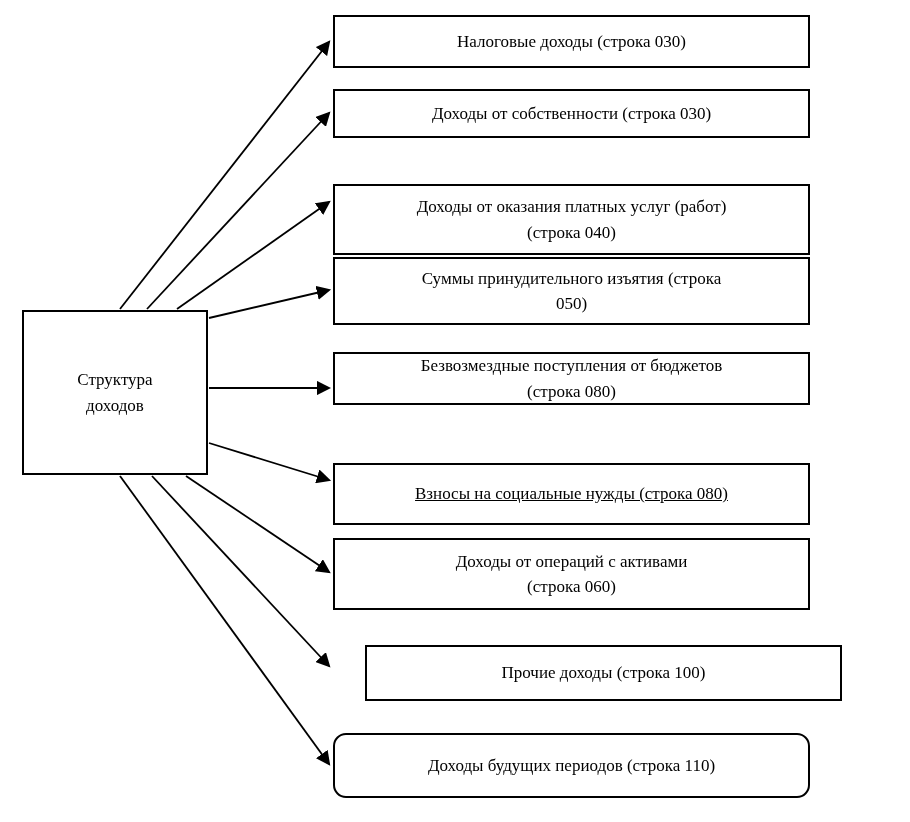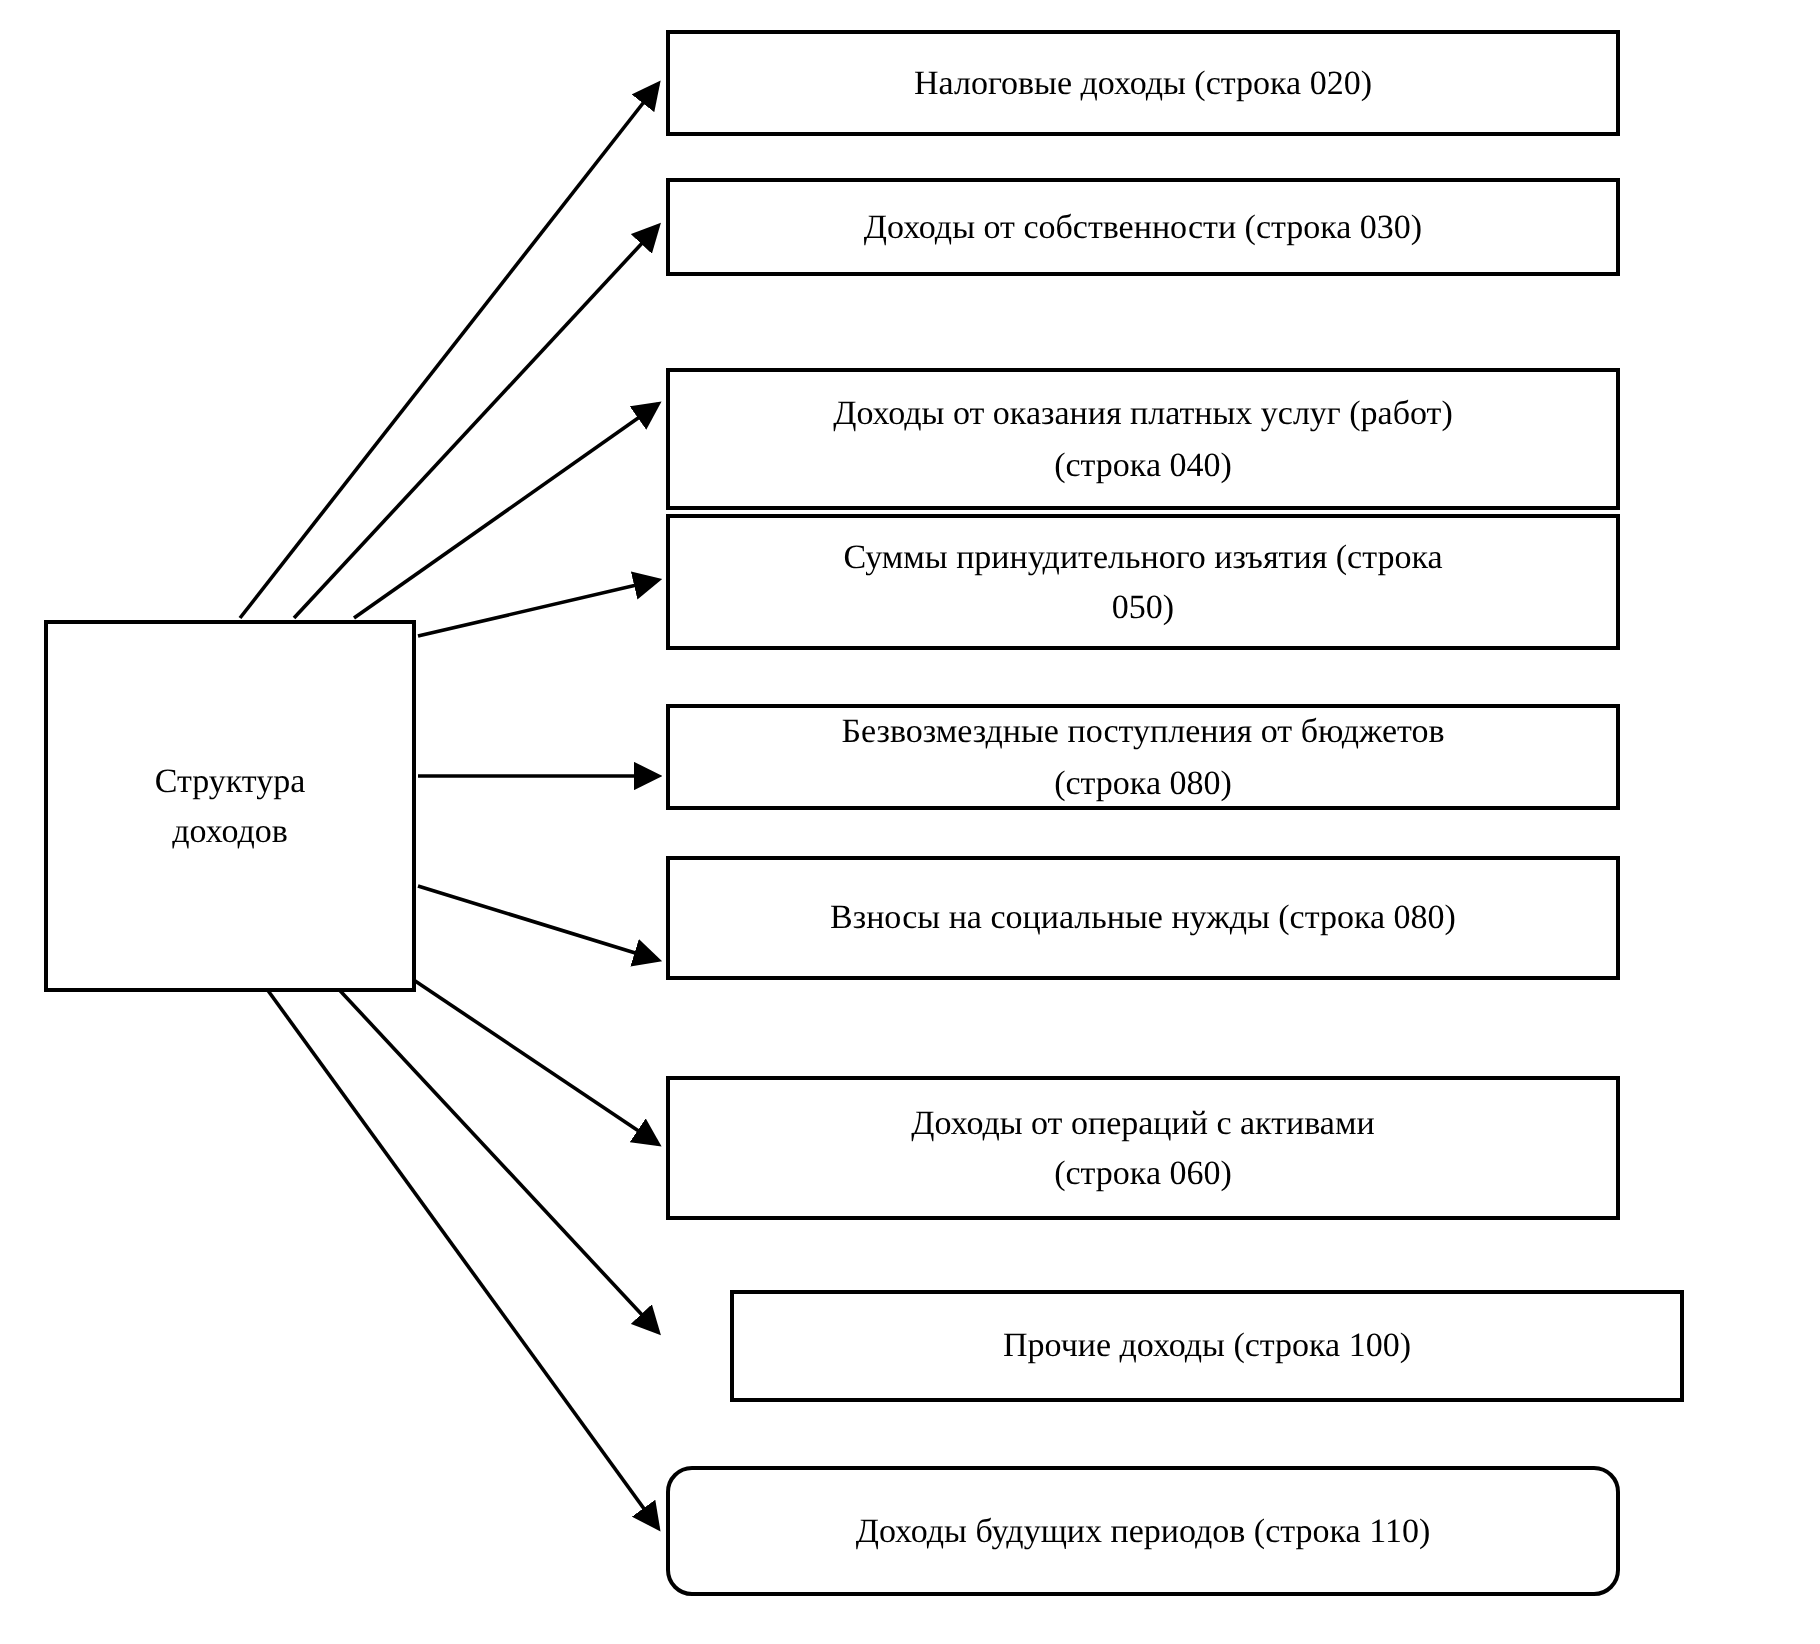--- a/index.html
+++ b/index.html
@@ -30,32 +30,32 @@
     justify-content: center;
     text-align: center;
     font-size: 17px;
     line-height: 1.5;
     padding: 4px 10px;
   }
   .root-box {
     left: 22px;
     top: 310px;
     width: 186px;
-    height: 186px;
+    height: 165px;
   }
   .node {
     left: 333px;
     width: 477px;
   }
   .node-0 { top: 15px;  height: 53px; }
   .node-1 { top: 89px;  height: 49px; }
   .node-2 { top: 167px; height: 71px; margin-top: 17px; }
   .node-3 { top: 257px; height: 68px; align-items: center; }
   .node-4 { top: 352px; height: 53px; }
-  .node-5 { top: 428px; height: 62px; }
+  .node-5 { top: 463px; height: 62px; text-decoration: underline; }
   .node-6 { top: 538px; height: 72px; }
   .node-7 { top: 645px; height: 56px; margin-left: 32px; }
   .node-8 { top: 733px; height: 65px; border-radius: 13px; }
 </style>
 </head>
 <body>
 
 <div class="canvas">
 
   <svg class="arrows-layer" viewBox="0 0 910 822" xmlns="http://www.w3.org/2000/svg">
@@ -77,21 +77,21 @@
 
   <div class="box root-box">
     <div>
       <div>Структура</div>
       <div>доходов</div>
     </div>
   </div>
 
   <div class="box node node-0">
     <div>
-      <div>Налоговые доходы (строка 020)</div>
+      <div>Налоговые доходы (строка 030)</div>
     </div>
   </div>
 
   <div class="box node node-1">
     <div>
       <div>Доходы от собственности (строка 030)</div>
     </div>
   </div>
 
   <div class="box node node-2">

